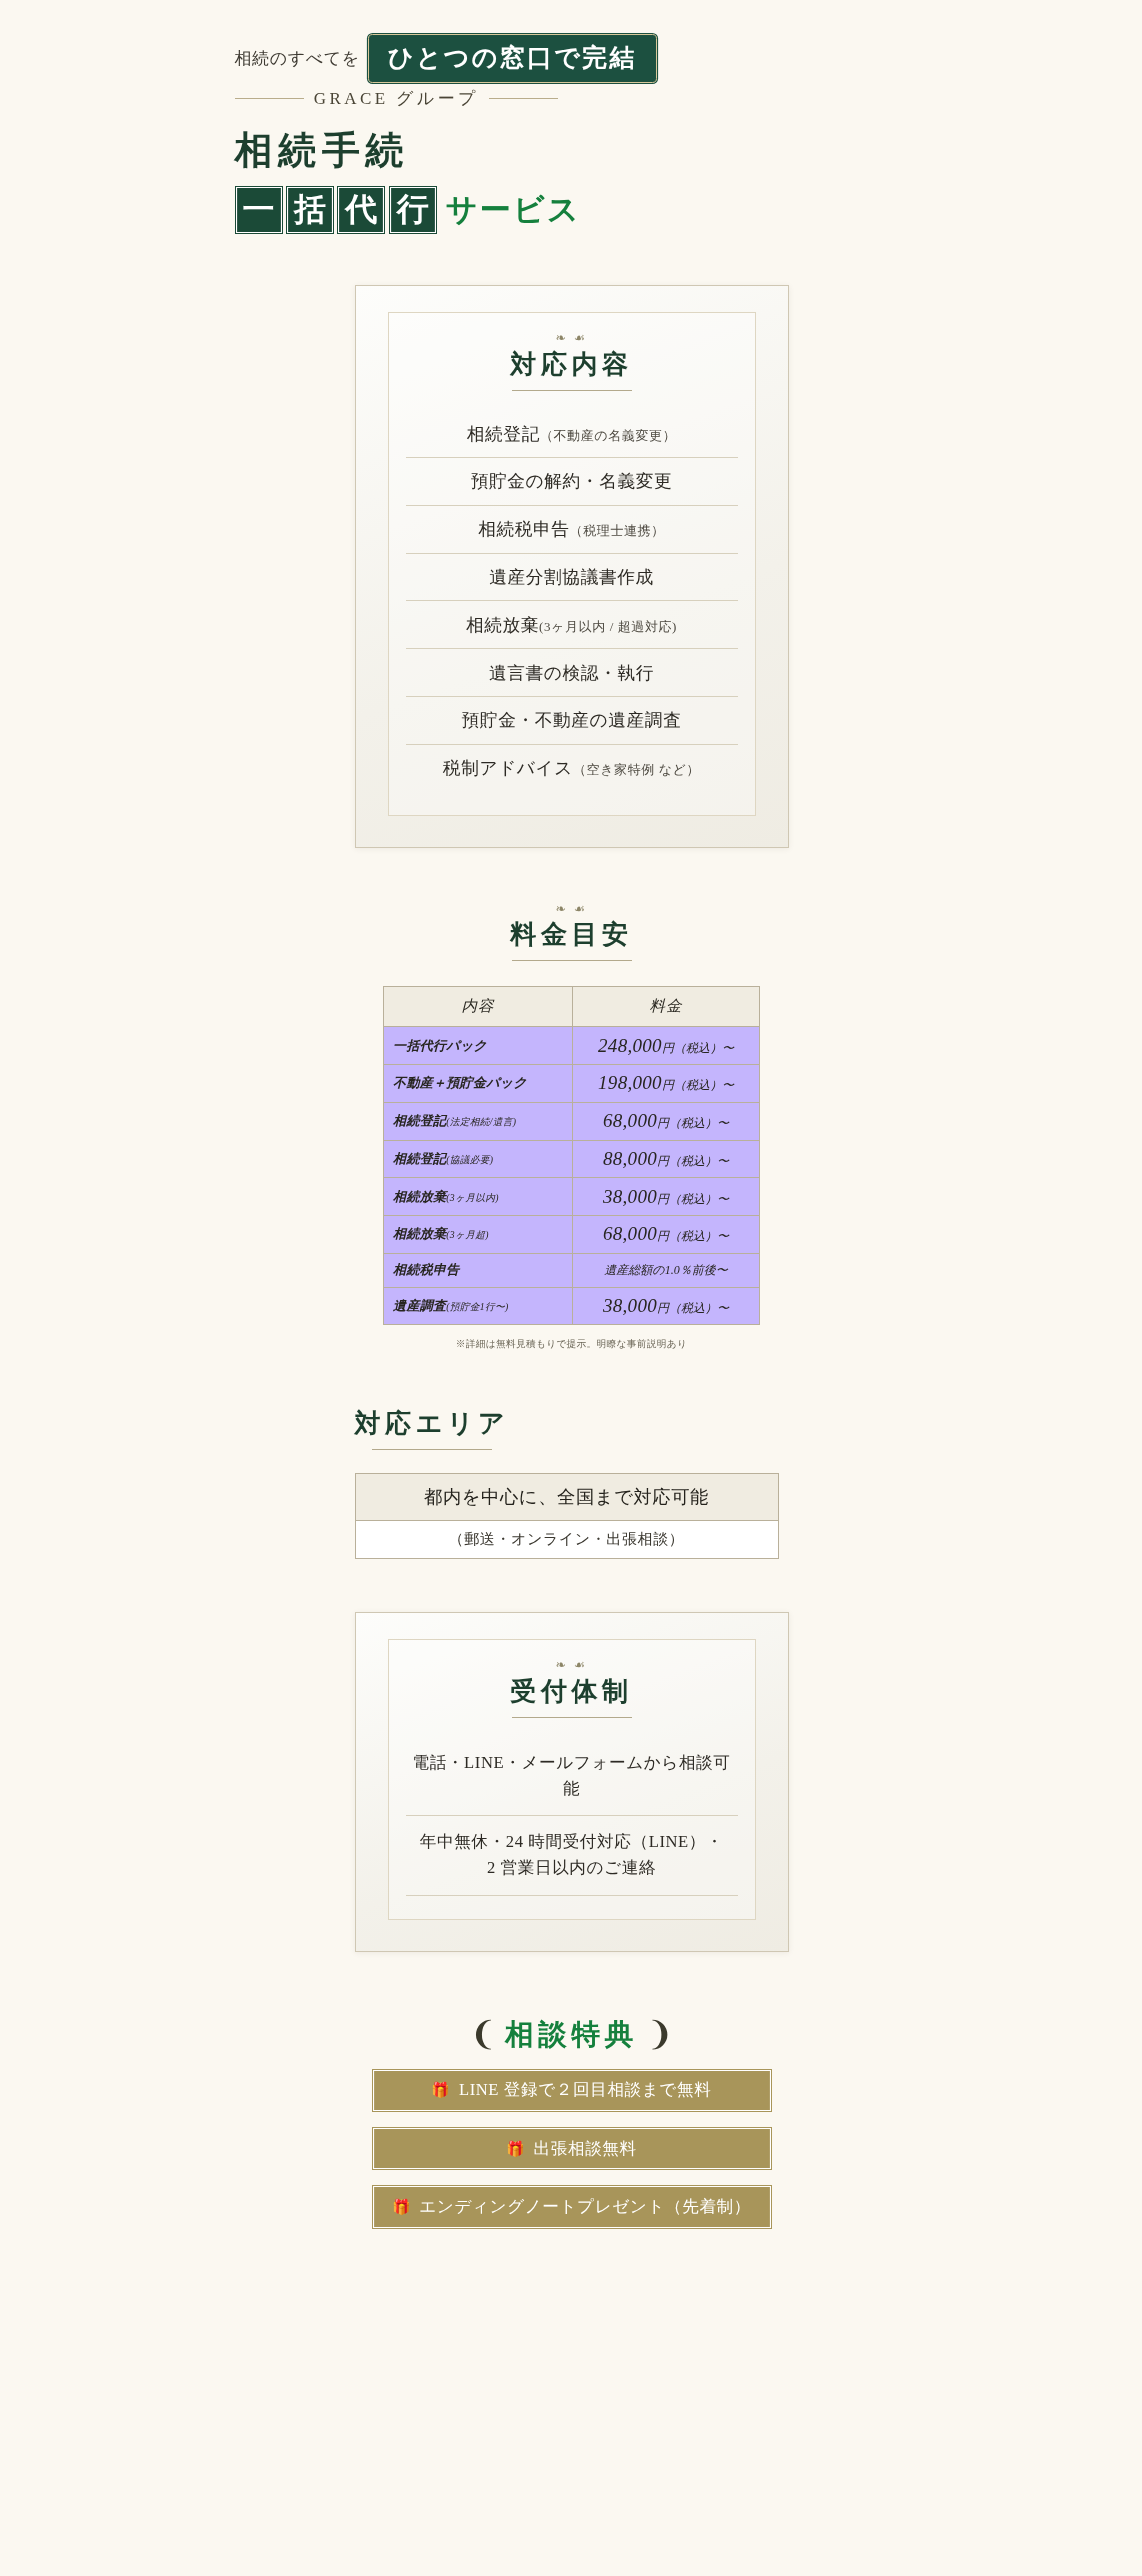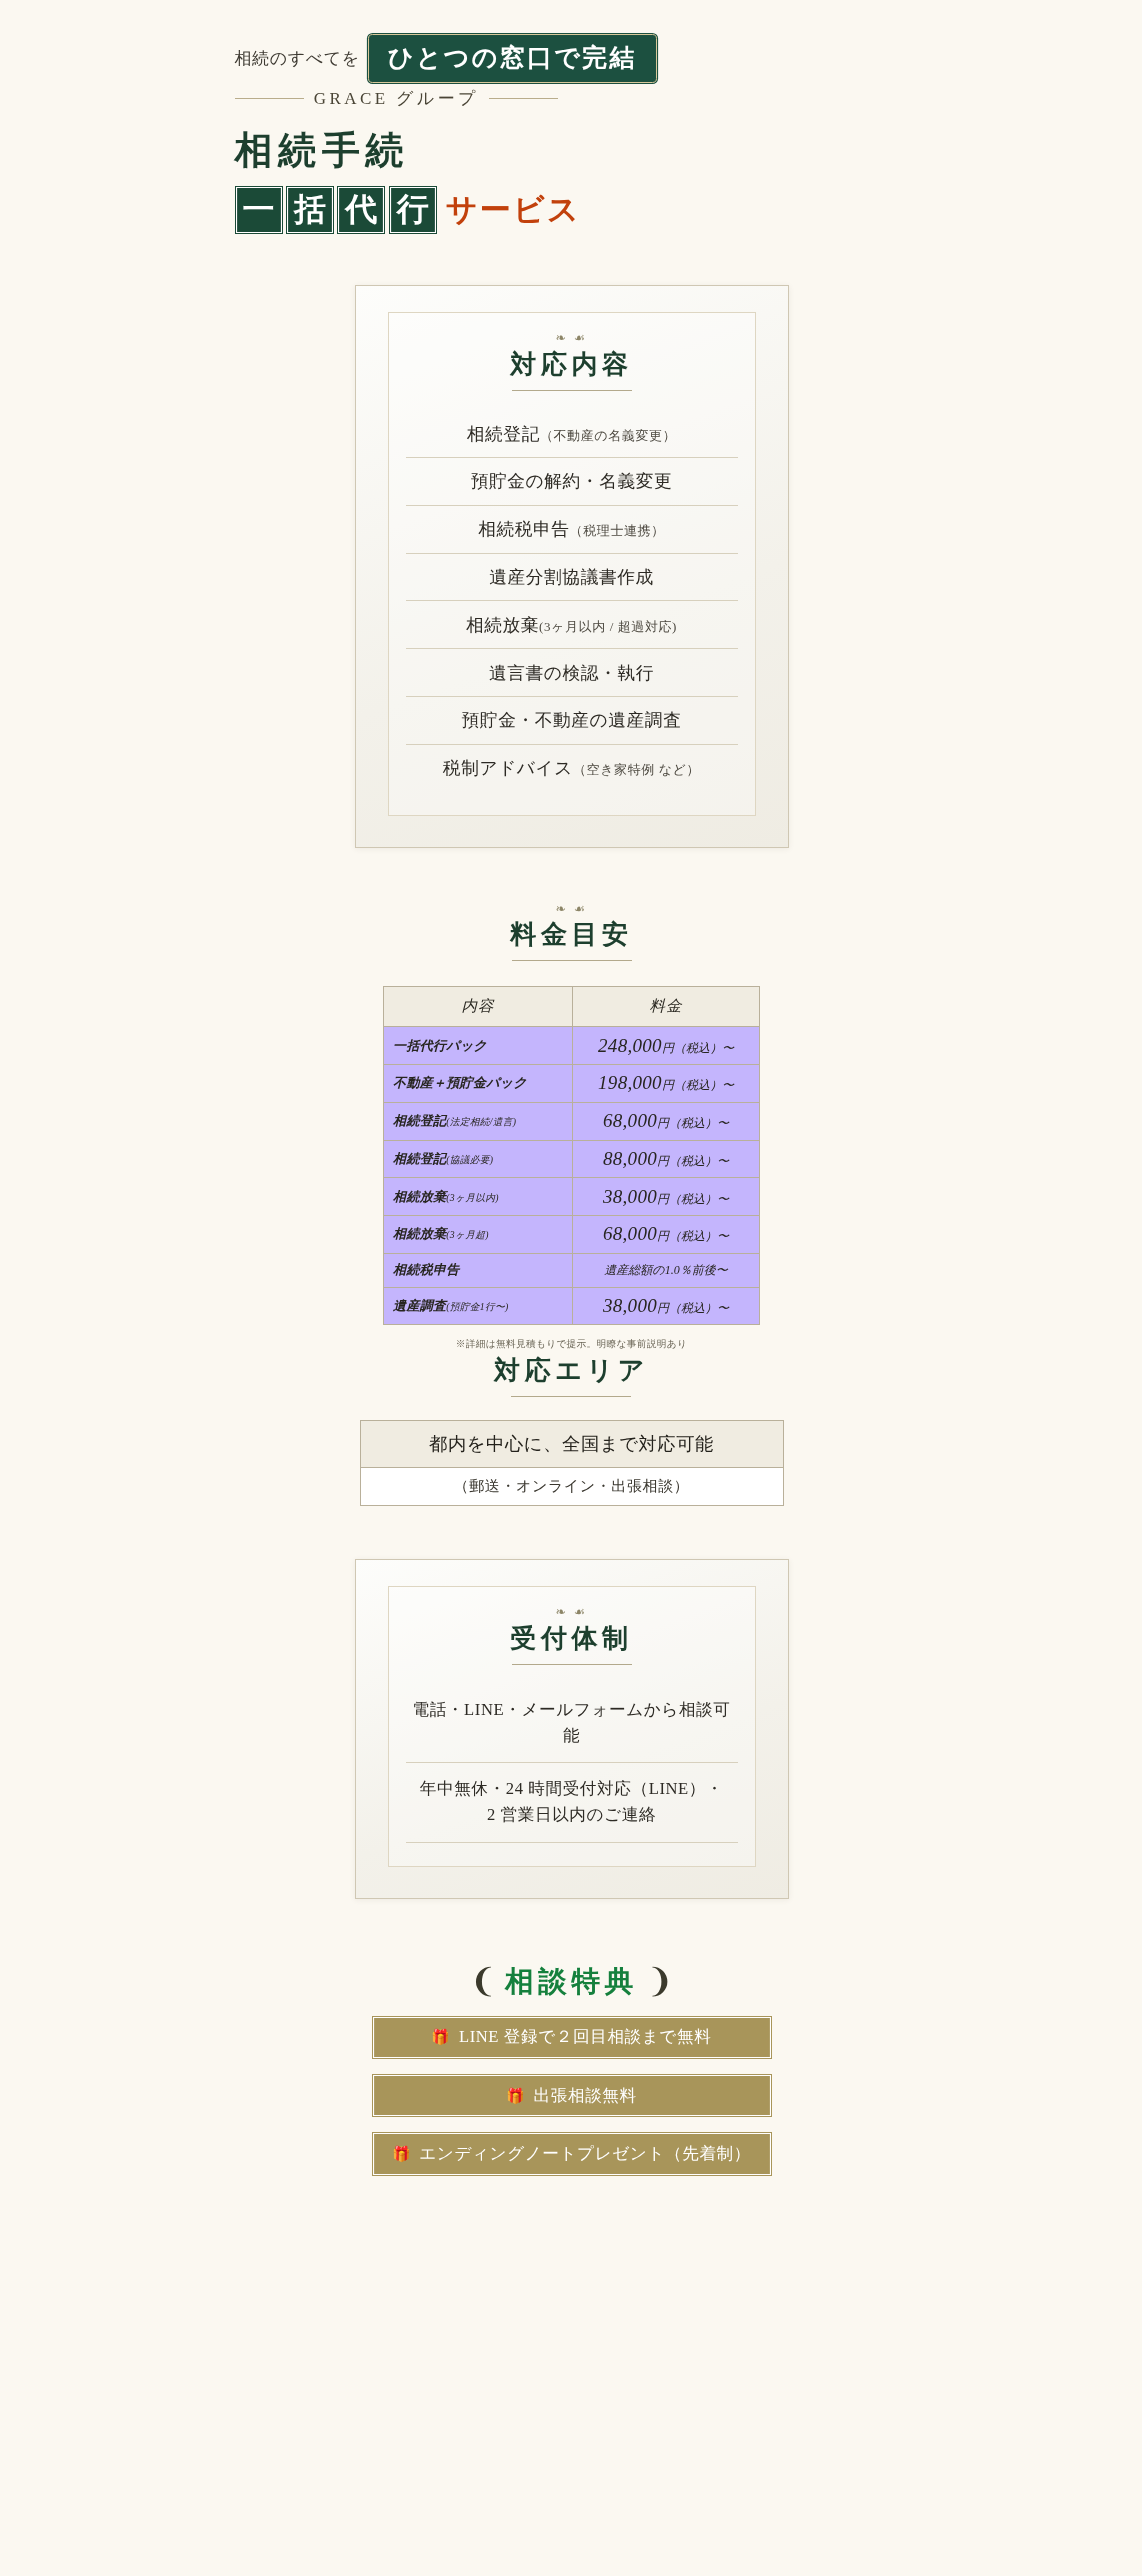--- a/index.html
+++ b/index.html
@@ -92,21 +92,21 @@
     width: 48px;
     height: 48px;
     display: flex;
     align-items: center;
     justify-content: center;
     border: 1.1px solid #1b4a37;
     box-shadow: inset 0 0 0 1.1px #ffffff;
   }
   .title-suffix {
     font-size: 31px;
-    color: #c2410c;
+    color: #15803d;
     letter-spacing: 2.3px;
     margin-left: 5.7px;
     font-weight: 700;
   }
 
   
   .card {
     width: 434px;
     background: linear-gradient(160deg,#fdfdfb 0%,#f3f1ea 60%,#efece3 100%);
     border: 1.1px solid #cfc7b3;
@@ -208,23 +208,24 @@
   }
   .fee-note {
     margin-top: 12.6px;
     font-size: 9.7px;
     color: #6b6657;
     letter-spacing: 0.3px;
   }
 
   
   .area-section {
-    display: flex;
-    flex-direction: column;
-    align-items: center;
+    margin-top: 53px;
+    display: flex;
+    flex-direction: column;
+    align-items: flex-start;
     width: 434px;
   }
   .area-box {
     margin-top: 23px;
     width: 424px;
     border: 0.6px solid #b9b09a;
     background: #fff;
   }
   .area-main {
     background: #f0ece1;

